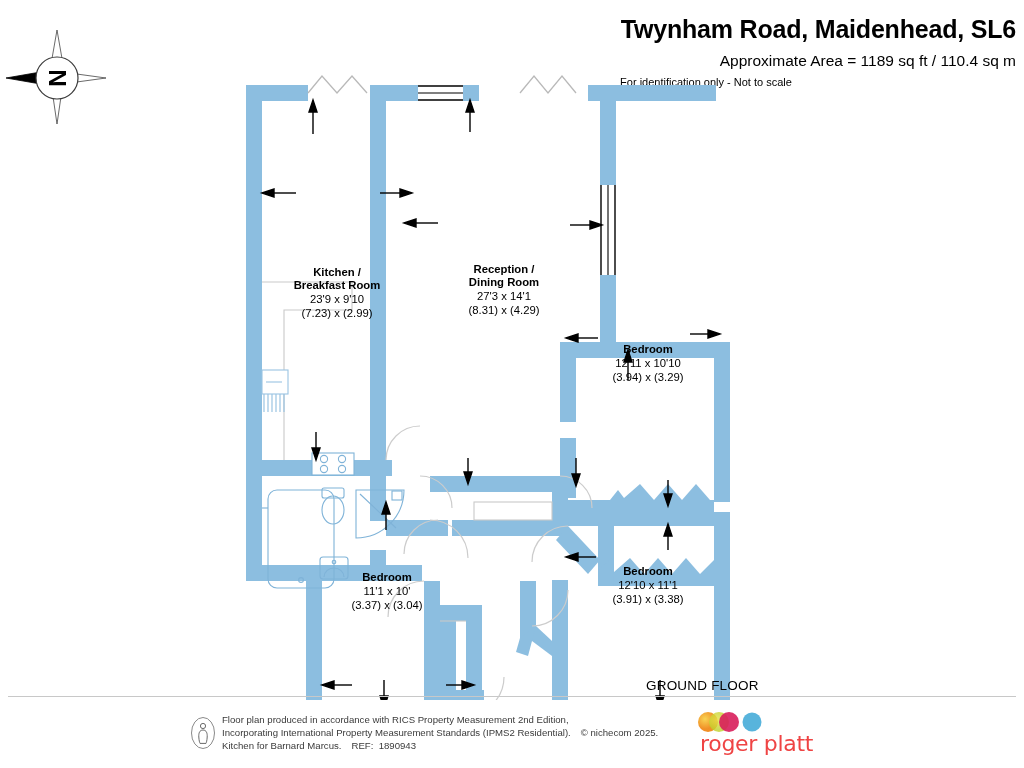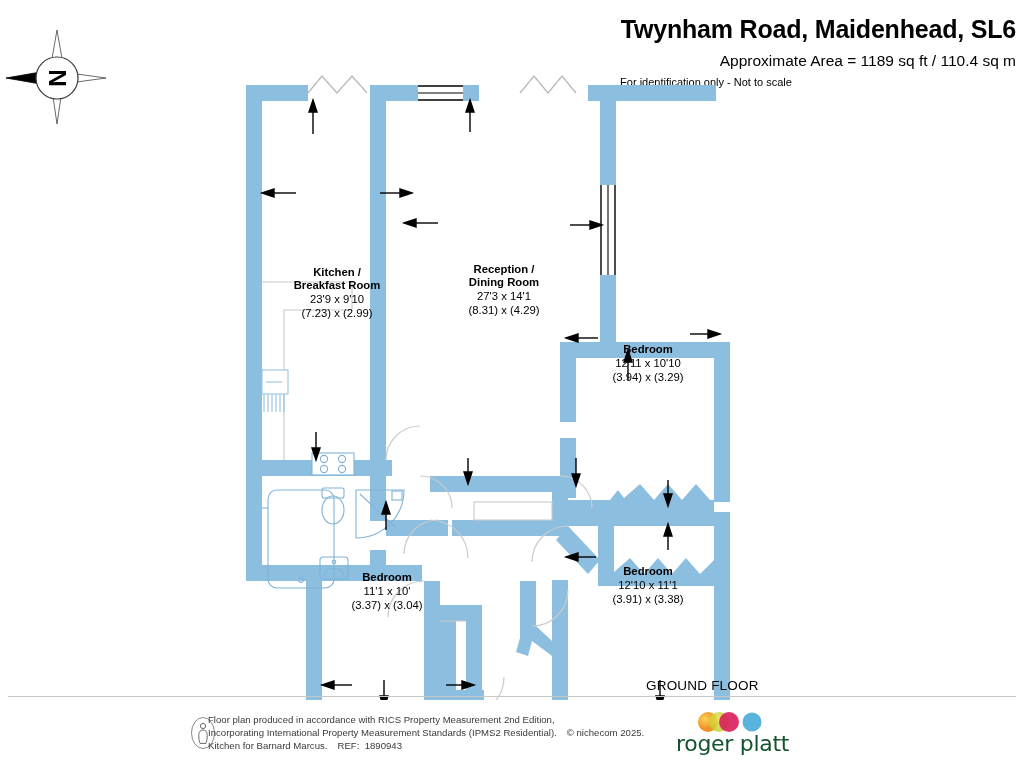--- a/index.html
+++ b/index.html
@@ -81,41 +81,41 @@
   }
   #info-icon {
     position: absolute;
     left: 190px;
     top: 716px;
     width: 26px;
     height: 34px;
   }
   #credits {
     position: absolute;
-    left: 208px;
+    left: 222px;
     top: 713px;
     font-size: 9.6px;
     line-height: 1.37;
     color: #3a3a3a;
     white-space: nowrap;
   }
   #credits .gap { display:inline-block; width: 10px; }
   #logo {
     position: absolute;
     left: 694px;
     top: 708px;
     width: 120px;
     height: 52px;
   }
   #logo-text {
     position: absolute;
-    left: 676px;
+    left: 700px;
     top: 731px;
     font-size: 22px;
-    color: #14532d;
+    color: #ef4444;
     letter-spacing: -0.3px;
     font-family: "DejaVu Sans", sans-serif;
   }
   #ground-floor-label {
     position: absolute;
     left: 628px;
     top: 678px;
     font-size: 13.5px;
     font-weight: normal;
     letter-spacing: 0.2px;

